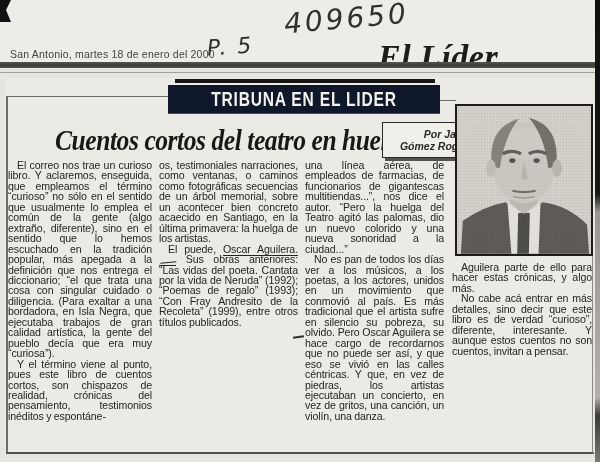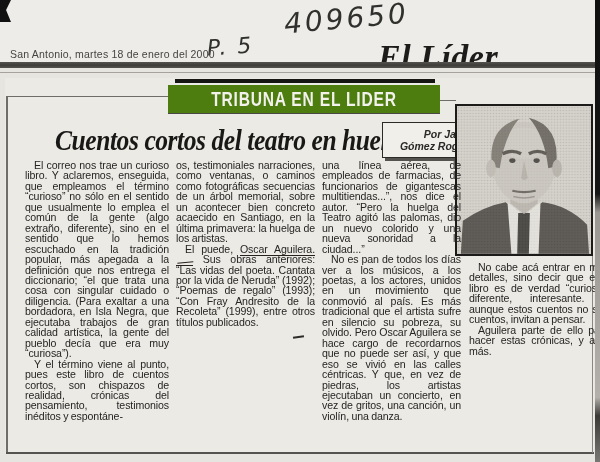--- a/index.html
+++ b/index.html
@@ -29,42 +29,42 @@
   
   #clip-bg{position:absolute;left:5px;top:78px;width:589px;height:376px;background:#eceae5;}
   .frame-line{position:absolute;background:#6f6d69;}
   #border-left{left:6px;top:96px;width:1.5px;height:358px;}
   #border-bottom{left:6px;top:452px;width:588px;height:1.8px;background:#55534f;}
   #border-right{left:592px;top:246px;width:1.2px;height:207px;background:#8a8782;}
   #border-top-left{left:6px;top:96px;width:163px;height:1.4px;}
   #border-top-mid{left:440px;top:100px;width:16px;height:1.2px;}
   
   #banner-topbar{position:absolute;left:175px;top:79px;width:260px;height:4px;background:#151513;}
-  #section-banner{position:absolute;left:168px;top:85px;width:272px;height:28px;background:#4d7c0f;
+  #section-banner{position:absolute;left:168px;top:85px;width:272px;height:28px;background:#0f172a;
     display:flex;align-items:center;justify-content:center;
     box-shadow:0 1px 0 #4a4844;}
   #section-banner span{color:#f2f1ec;font-weight:bold;font-size:20px;letter-spacing:1px;
     transform:scale(.78,1);white-space:nowrap;}
   #article-title{position:absolute;left:55px;top:124px;width:400px;
     font-family:"Liberation Serif", serif;font-style:italic;font-weight:bold;
     font-size:29px;color:#181816;transform:scale(.88,1);transform-origin:left center;
     white-space:nowrap;letter-spacing:-.5px;}
   #byline-box{position:absolute;left:382px;top:122px;width:96px;height:34px;background:#f0efea;
     border:1.4px solid #2b2a28;box-shadow:3px 3px 0 #55534f;
     display:flex;flex-direction:column;justify-content:center;}
   #byline-box div{font-size:10.5px;font-weight:bold;font-style:italic;color:#2a2927;
     text-align:right;padding-right:5px;line-height:12px;}
   
   #photo{position:absolute;left:455px;top:104px;width:138px;height:152px;
     border:2px solid #1c1b19;box-sizing:border-box;background:#d9d6d0;}
   #photo svg{display:block;width:100%;height:100%;}
   
   .col{position:absolute;top:160px;height:291px;overflow:hidden;
     font-size:10.6px;line-height:10.45px;text-align:justify;color:#262523;
-    letter-spacing:-.1px;word-spacing:-.4px;padding-left:17px;}
+    letter-spacing:-.1px;word-spacing:-.4px;}
   #col1{left:8px;width:144px;}
   #col2{left:159px;width:139px;}
   #col3{left:305px;width:139px;}
   #col4{left:452px;top:262px;height:189px;width:140px;}
   .col p{margin:0;}
   .col p.ind{text-indent:9px;}
   .uline{border-bottom:1.8px solid #26211d;position:relative;margin-top:47px;}
   .uline::after{content:"";display:inline-block;width:16px;height:.55em;
     border-bottom:1.8px solid #26211d;transform:rotate(-6deg);margin-left:1px;}
   #margin-mark{position:absolute;left:293px;top:336px;width:11px;height:2px;background:#2e2c29;
@@ -147,20 +147,20 @@
     <p>os, testimoniales narraciones, como ventanas, o caminos como fotográficas secuencias de un árbol memorial, sobre un acontecer bien concreto acaecido en Santiago, en la última primavera: la huelga de los artistas.</p>
     <p class="ind"><span>El puede, </span><span class="uline">Oscar Aguilera.</span><span> Sus obras anteriores: “Las vidas del poeta. Cantata por la vida de Neruda” (1992); “Poemas de regalo” (1993); “Con Fray Andresito de la Recoleta” (1999), entre otros títulos publicados.</span></p>
   </div>
 
   <div id="col3" class="col">
     <p>una línea aérea, de empleados de farmacias, de funcionarios de gigantescas multitiendas...”, nos dice el autor. “Pero la huelga del Teatro agitó las palomas, dio un nuevo colorido y una nueva sonoridad a la ciudad...”</p>
     <p class="ind">No es pan de todos los días ver a los músicos, a los poetas, a los actores, unidos en un movimiento que conmovió al país. Es más tradicional que el artista sufre en silencio su pobreza, su olvido. Pero Oscar Aguilera se hace cargo de recordarnos que no puede ser así, y que eso se vivió en las calles céntricas. Y que, en vez de piedras, los artistas ejecutaban un concierto, en vez de gritos, una canción, un violín, una danza.</p>
   </div>
 
   <div id="col4" class="col">
+    <p class="ind">Aguilera parte de ello para hacer estas crónicas, y algo más.</p>
     <p class="ind">No cabe acá entrar en más detalles, sino decir que este libro es de verdad “curioso”, diferente, interesante. Y aunque estos cuentos no son cuentos, invitan a pensar.</p>
-    <p class="ind">Aguilera parte de ello para hacer estas crónicas, y algo más.</p>
   </div>
 
   <div id="margin-mark"></div>
 
   <div id="right-edge"></div>
 </div>
 
 </body></html>

